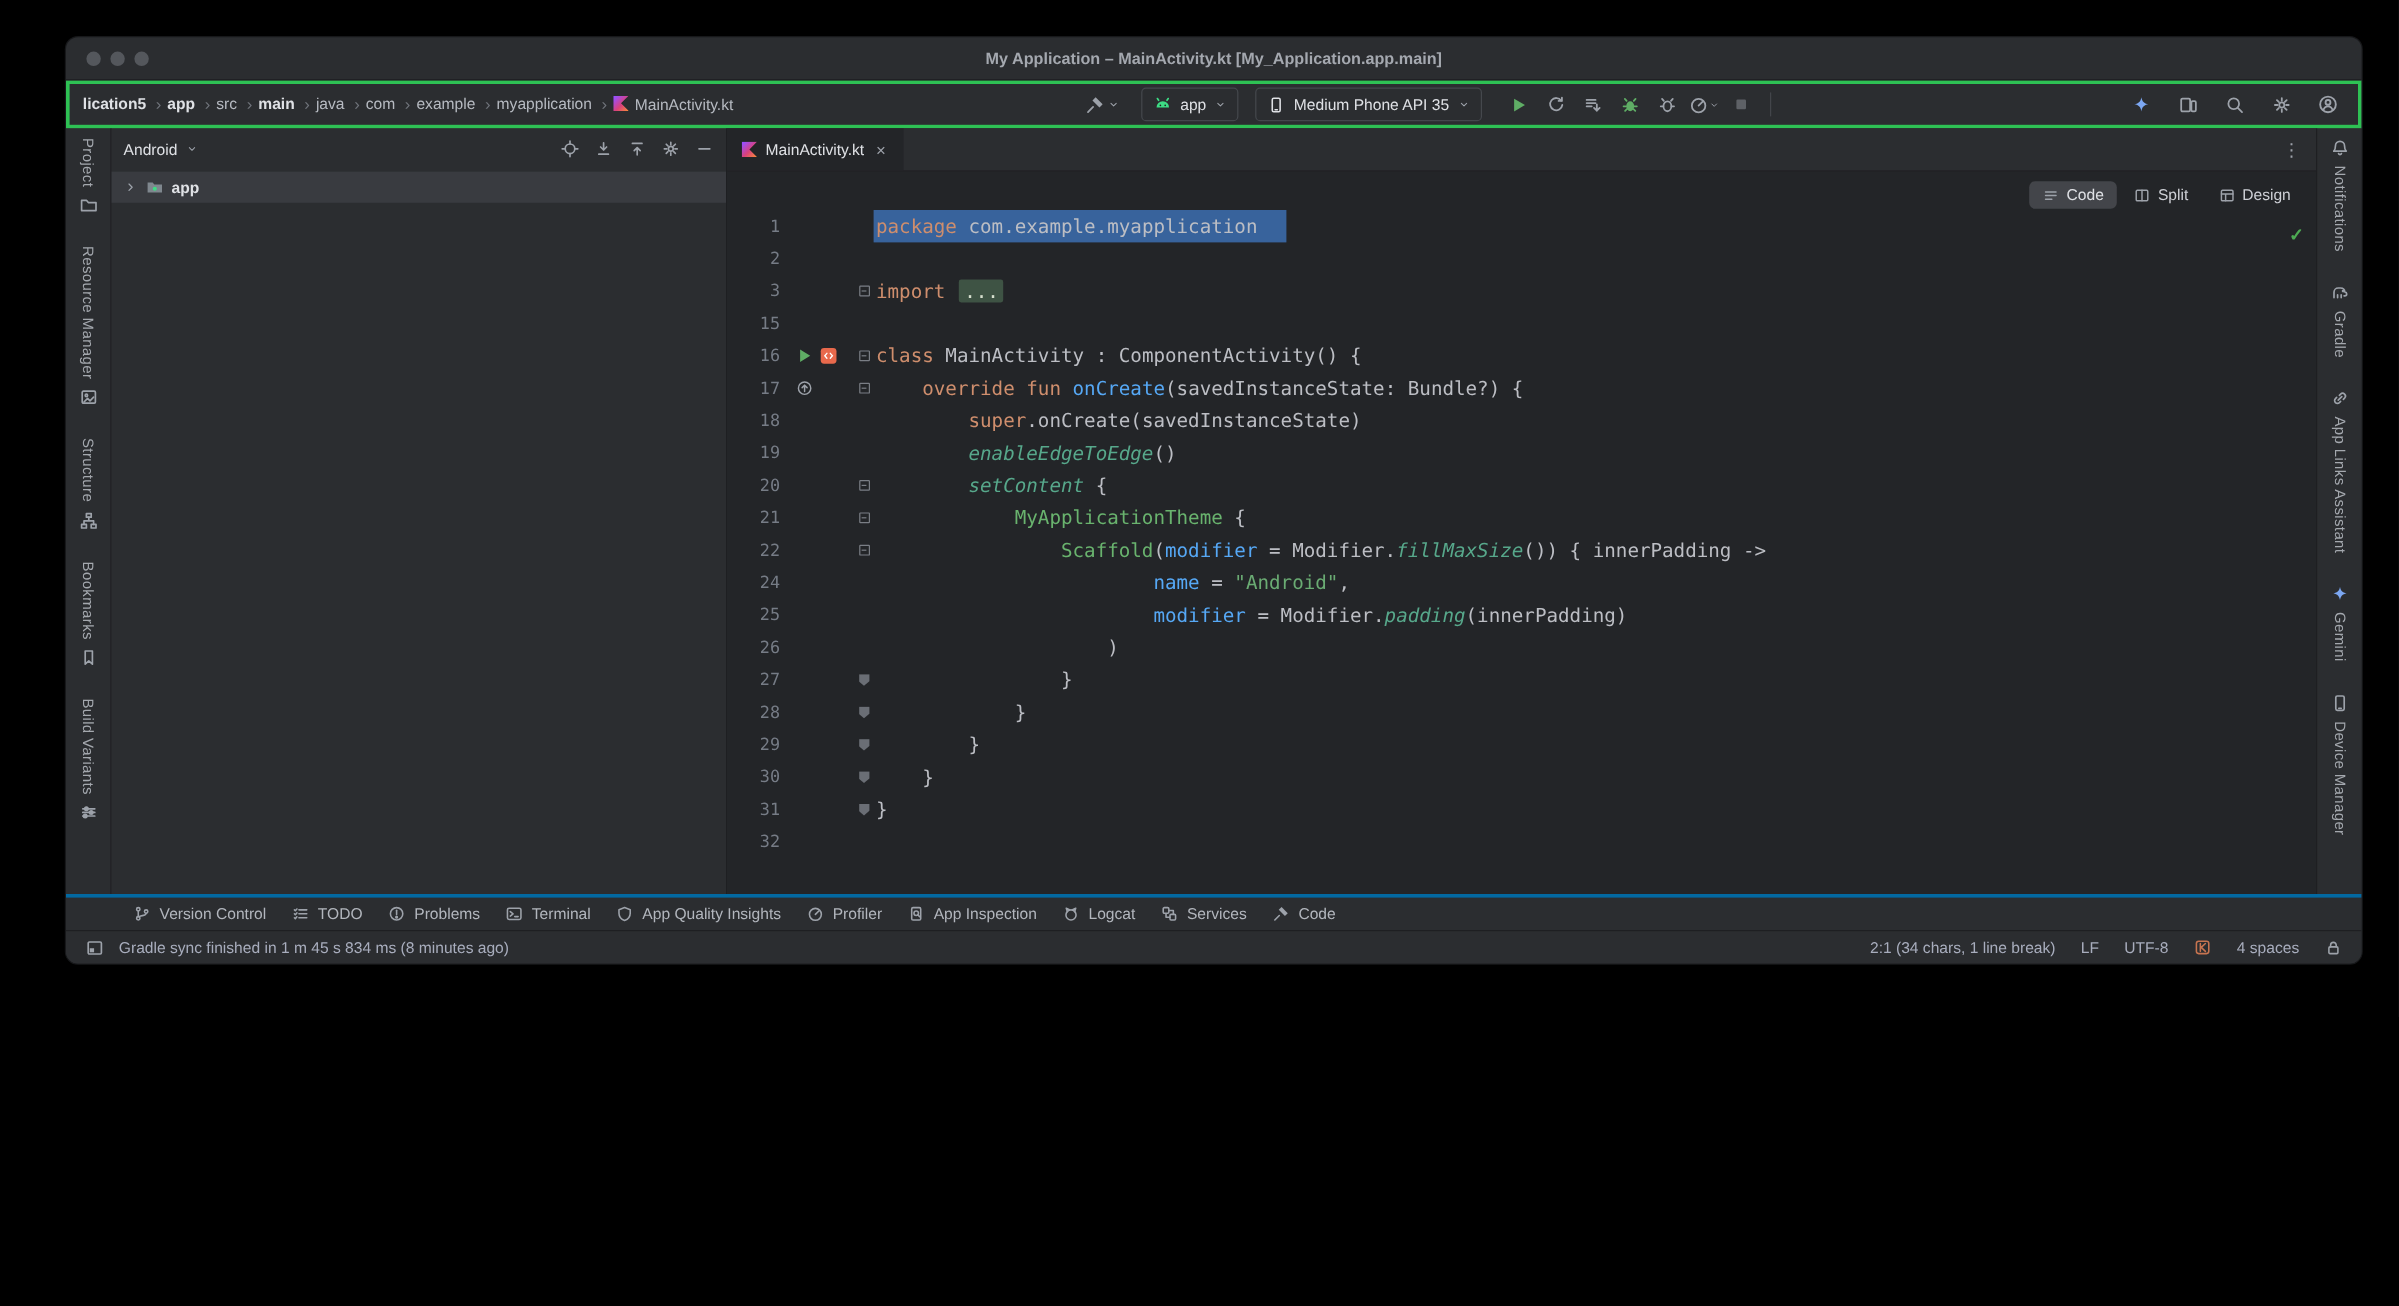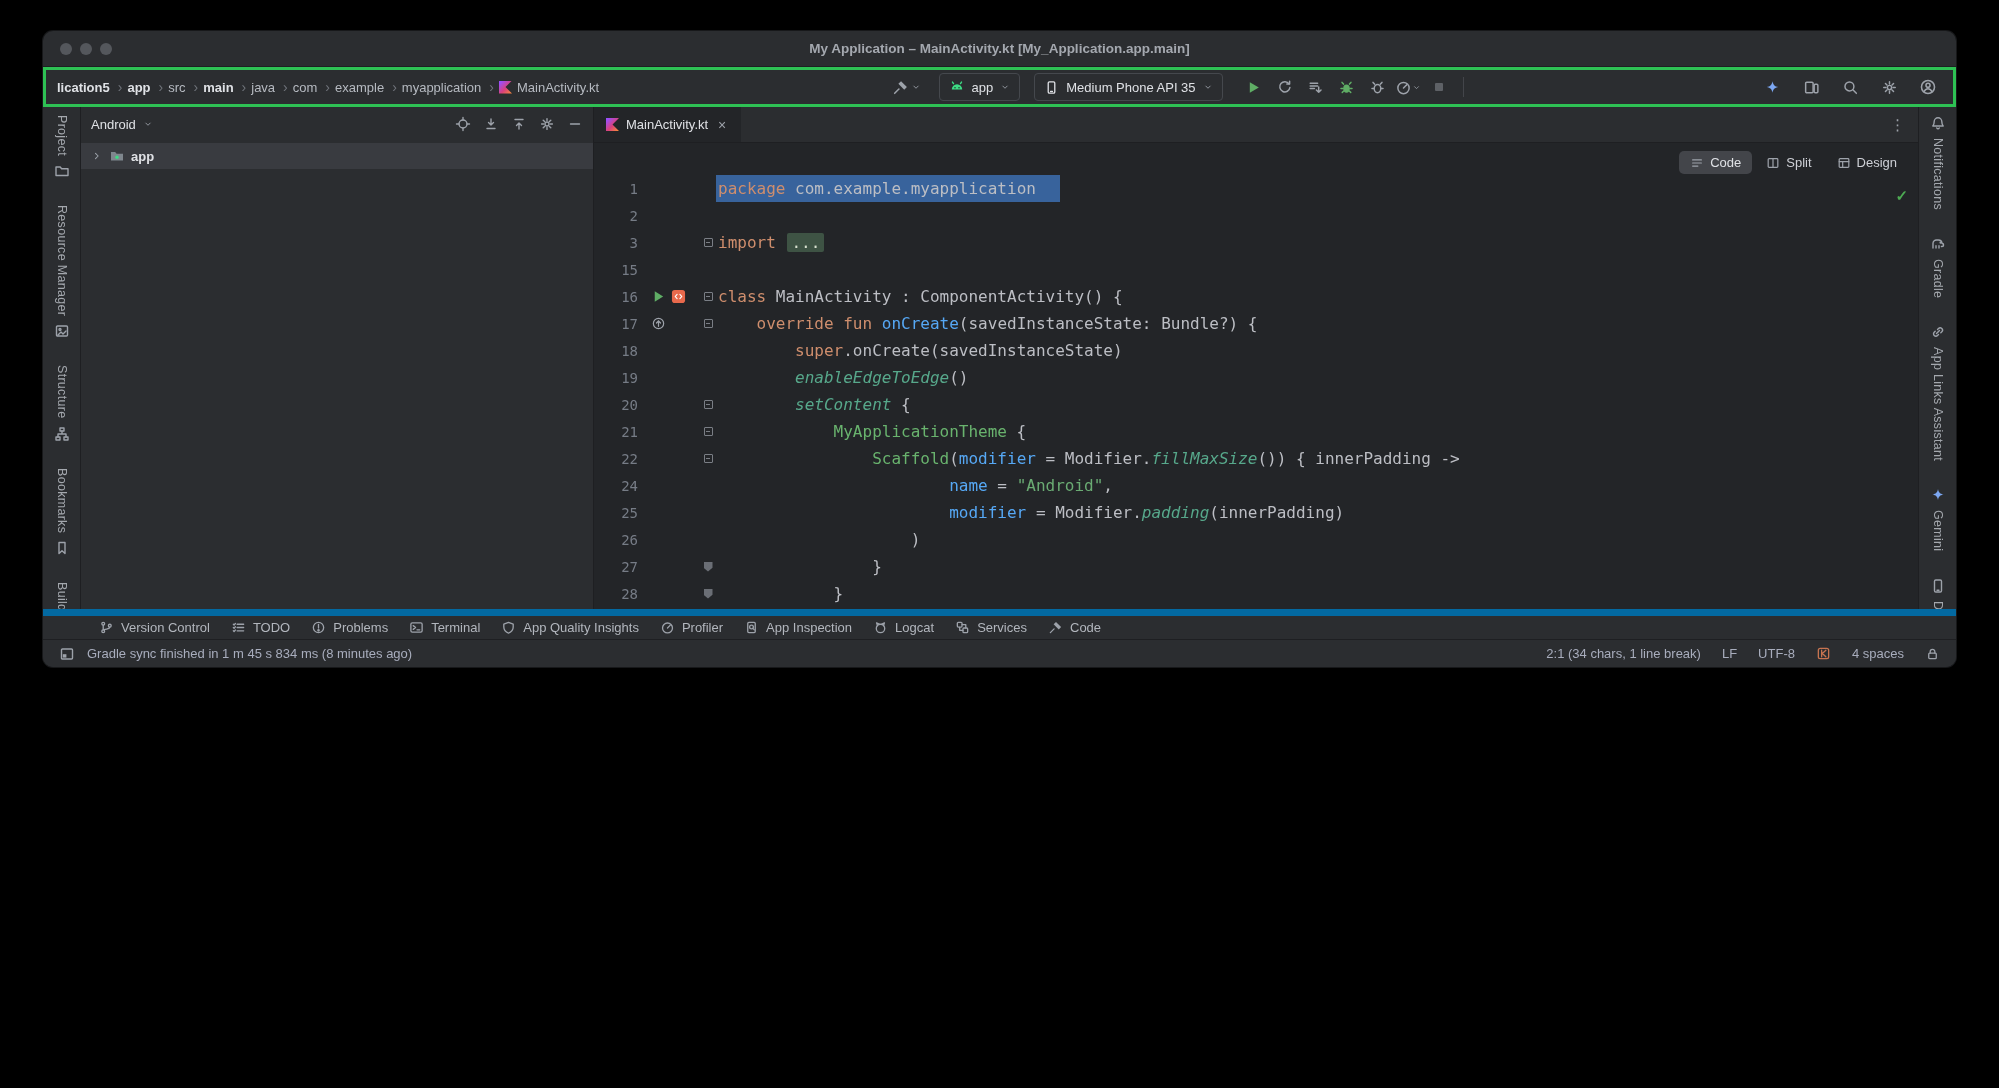--- a/index.html
+++ b/index.html
@@ -7,34 +7,34 @@
     --comp:#69B36E; --str:#6AAB73; --ext:#57A88B; --text:#BCBEC4; --run_green:#5FAD65;
     --check_green:#4DAB53; --compose_orange:#E8694C; --android_green:#3DDC84;
     --editor_bg:#232528; --panel_bg:#2B2D30; --gutter_text:#767C86; --icon:#9DA2AA;
   }
   *{box-sizing:border-box}
   html,body{margin:0;padding:0}
   body{width:1999px;height:1088px;background:#000;overflow:hidden;position:relative;
        font-family:"Liberation Sans",sans-serif;-webkit-font-smoothing:antialiased}
   svg.ic{stroke:currentColor;fill:none;stroke-width:1.4;stroke-linecap:round;stroke-linejoin:round;flex:none}
 
-  .window{position:absolute;left:43px;top:31px;width:1913px;height:636px;background:var(--panel_bg);
+  .window{position:absolute;left:55px;top:31px;width:1913px;height:772px;background:var(--panel_bg);
           border-radius:10px;overflow:hidden;display:flex;flex-direction:column;box-shadow:0 0 0 1px #17181a}
 
   
   .titlebar{height:36px;flex:none;display:flex;align-items:center;position:relative;border-bottom:1px solid #1E1F22}
   .traffic{position:absolute;left:17px;display:flex;gap:8px}
   .traffic span{width:12px;height:12px;border-radius:50%;background:#54575C}
   .win-title{margin:0 auto;color:#A4A8AF;font-size:13.5px;font-weight:bold}
 
   
   .toolbar{height:40px;flex:none;display:flex;align-items:center;padding:0 10px;gap:6px;
            background:var(--panel_bg);border:3px solid var(--highlight)}
   .breadcrumbs{display:flex;align-items:center;color:#B6BAC1;font-size:13px;white-space:nowrap}
-  .crumb{display:flex;align-items:center;gap:5px;padding:2px 1px;cursor:default}
+  .crumb{display:flex;gap:5px;padding:2px 1px;cursor:default}
   .crumb .crumb-label{color:#B6BAC1}
   .crumb.bold .crumb-label{font-weight:bold;color:#DFE1E5}
   .crumb-sep{color:#6F737A;font-size:14px;padding:0 3px}
   .crumb-sep::after{content:"\203A"}
   .crumb:last-child .crumb-sep{display:none}
   .kicon{display:none;width:13px;height:13px;
          background:linear-gradient(135deg,#9A4FFB 10%,#D9417B 55%,#F8873C 95%);
          clip-path:polygon(0 0,100% 0,50% 50%,100% 100%,0 100%)}
   .crumb.has-kicon .kicon{display:inline-block}
   .tb-build{margin-left:auto;display:flex;align-items:center;gap:2px;color:var(--icon);padding:4px}
@@ -98,21 +98,21 @@
   .fold-start::after{content:"";position:absolute;left:1.5px;right:1.5px;top:3px;height:1px;background:#7A7E85}
   .fold-end{width:9px;height:10px;background:#6A6E75;clip-path:polygon(50% 100%,0 62%,0 0,100% 0,100% 62%)}
   .line-text{display:inline-block;height:27px;line-height:27px;padding-left:2px}
   .line-text.sel{background:var(--selection);padding-right:24px}
   .t-kw{color:var(--kw)} .t-fn{color:var(--fn)} .t-arg{color:var(--arg)} .t-comp{color:var(--comp)}
   .t-str{color:var(--str)} .t-ext{color:var(--ext);font-style:italic} .t-pl{color:var(--text)}
   .t-fold{background:rgba(114,170,120,.35);color:#D6DFCE;border-radius:2px;padding:0 4px;margin-left:2px}
 
   
   .bottom-toolbar{height:30px;flex:none;display:flex;align-items:center;gap:21px;padding-left:56px;
-                  background:var(--panel_bg);border-top:7px solid #0369a1;font-size:13px;color:#B2B6BD}
+                  background:var(--panel_bg);border-top:3px solid #0369a1;font-size:13px;color:#B2B6BD}
   .btool{display:flex;align-items:center;gap:7px;white-space:nowrap}
   .btool svg{width:15px;height:15px;color:var(--icon)}
   .statusbar{height:28px;flex:none;display:flex;align-items:center;gap:12px;padding:0 16px;
              background:var(--panel_bg);border-top:1px solid #1E1F22;font-size:13px;color:#A8ADBD}
   .statusbar .sb-left-icon{color:var(--icon)}
   .sb-right{margin-left:auto;display:flex;align-items:center;gap:21px}
   .sb-item{white-space:nowrap}
   .sb-right svg{width:15px;height:15px;color:var(--icon)}
 </style>
 </head>

